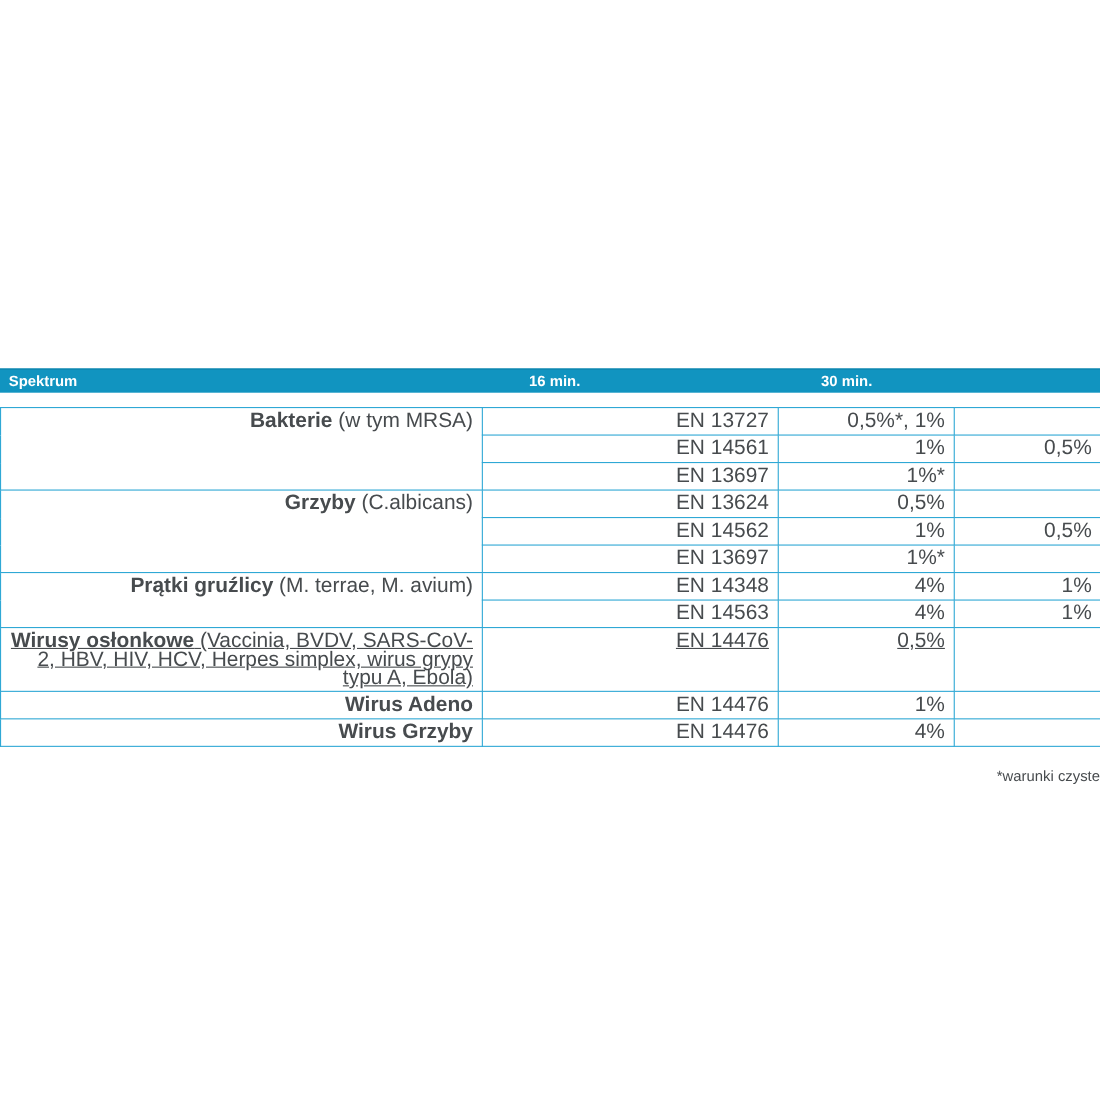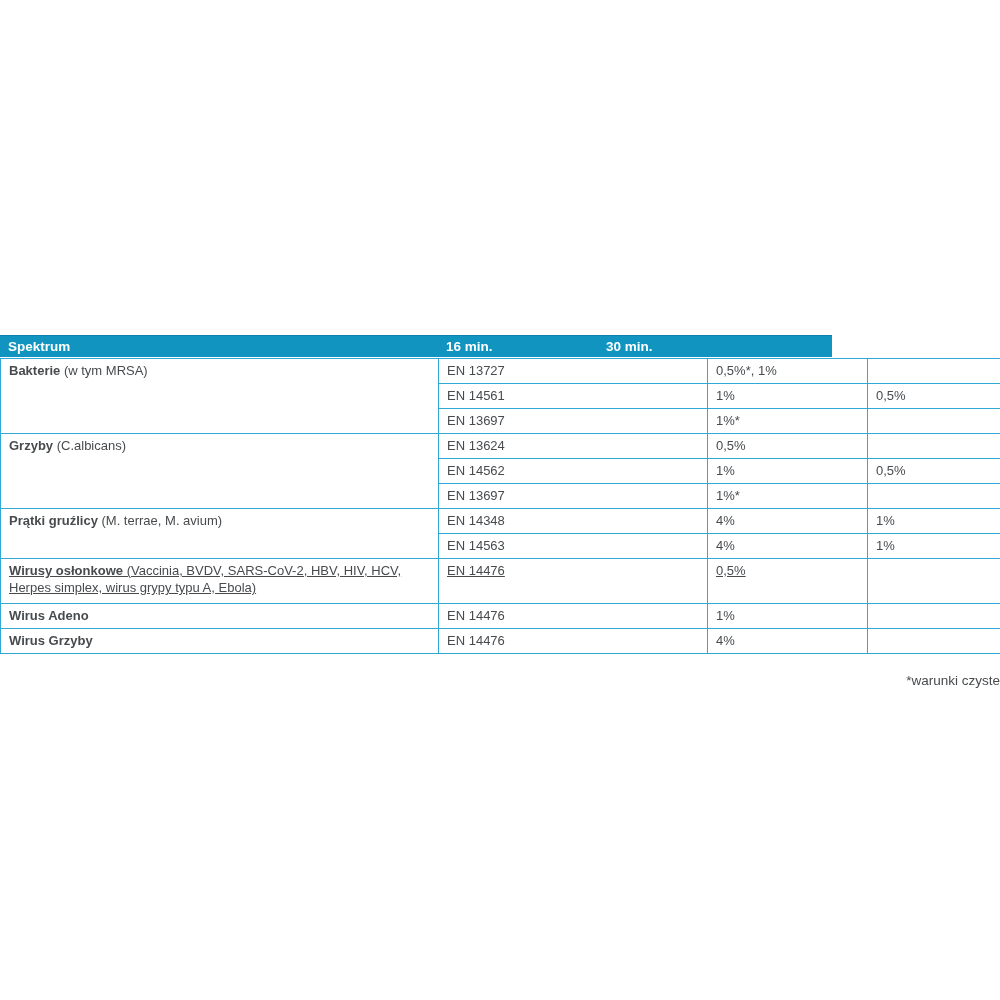--- a/index.html
+++ b/index.html
@@ -23,48 +23,50 @@
   }
   .table-section {
     position: absolute;
     top: 335px;
     left: 0;
     width: 1000px;
   }
   
   .thead {
     display: flex;
-    width: 832px;
+    width: 1000px;
     height: 22px;
     background: var(--header-bg);
     border-top: 1px solid var(--header-top);
     color: var(--header-text);
     font-size: 13.5px;
     font-weight: bold;
     line-height: 21px;
     box-sizing: border-box;
+    gap: 35px;
   }
   .thead .hc {
     box-sizing: border-box;
     padding: 0 8px;
     overflow: hidden;
     white-space: nowrap;
   }
   .hc.c1 { width: 438px; }
   .hc.c2 { width: 269px; }
   .hc.c3 { width: 160px; }
-  .hc.c4 { width: 133px; }
+  .hc.c4 { width: 133px; text-align: right; }
 
   table.body {
-    margin-top: 1px;            
+    margin-top: 13px;            
     width: 1000px;
     table-layout: fixed;
     border-collapse: collapse;
-    font-size: 13px;
+    font-size: 19px;
     color: var(--text);
+    text-align: right;
   }
   table.body td {
     border: 1px solid var(--border);
     vertical-align: top;
     padding: 3px 8px;
     line-height: 17px;
     height: 18px;               
     overflow: hidden;
   }
   table.body td:last-child { border-right: none; }

